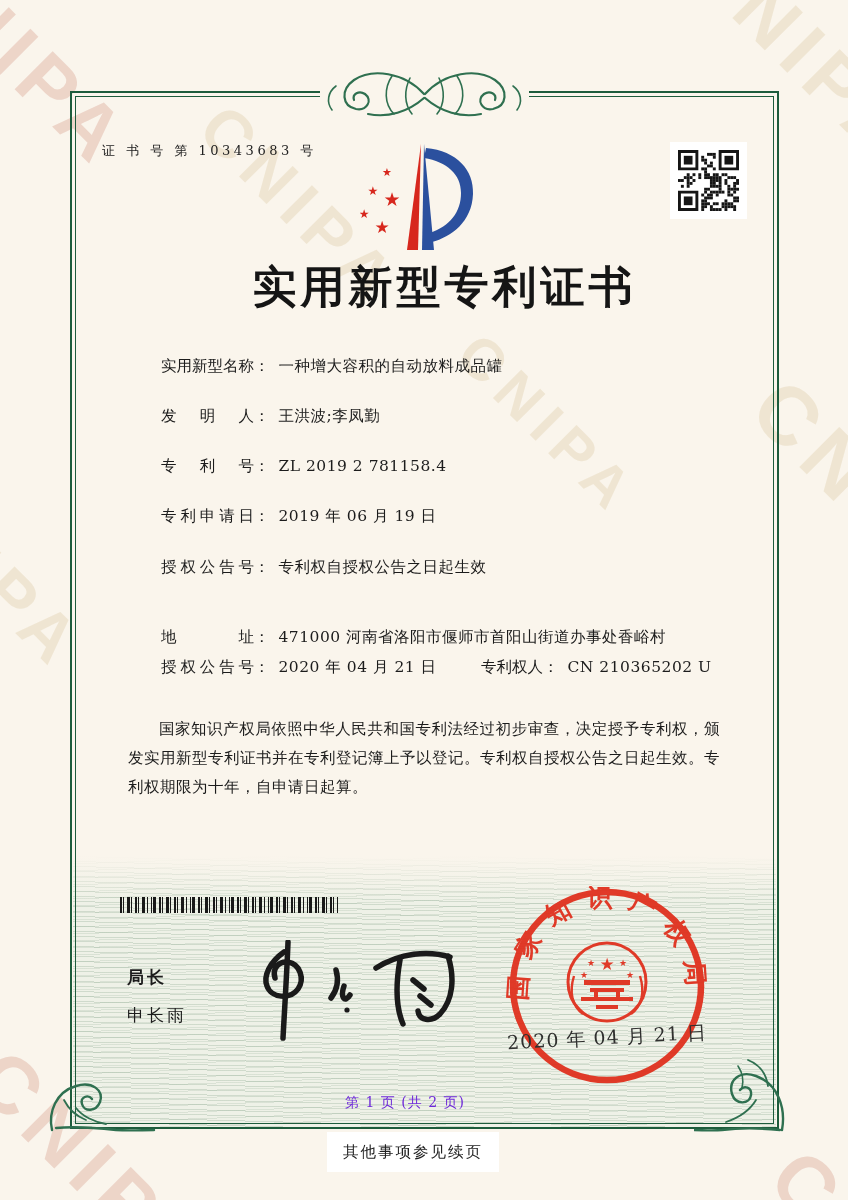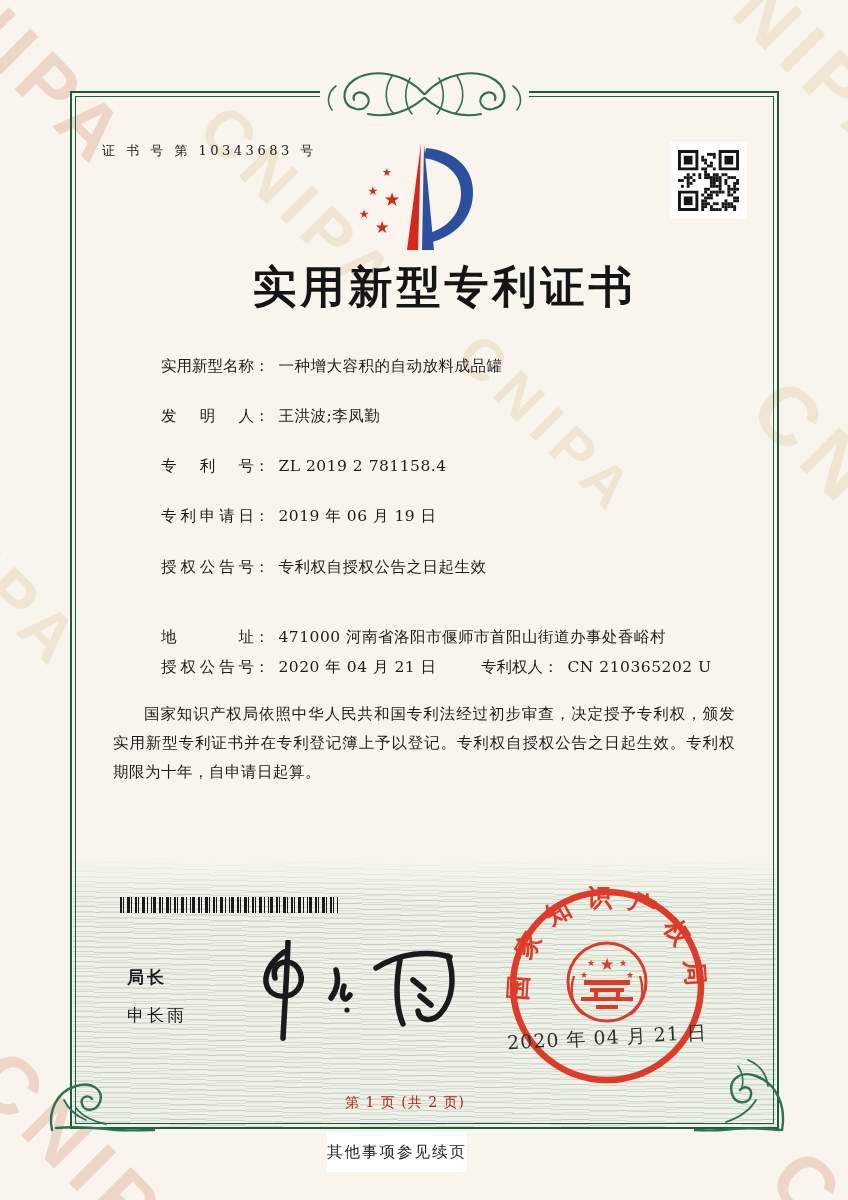--- a/index.html
+++ b/index.html
@@ -47,40 +47,40 @@
       display:flex;align-items:center;justify-content:center;}
   .title{position:absolute;left:70px;top:258px;width:709px;text-align:center;
     font-size:44px;font-weight:700;letter-spacing:4px;color:#151515;padding-left:20px;}
   .frow{position:absolute;left:119px;height:24px;font-size:15.5px;white-space:nowrap;margin-left:42px;}
   .flabel{display:inline-block;width:93px;text-align:justify;text-align-last:justify;vertical-align:bottom;}
   .fcolon{margin-right:9px;}
   .fvalue{letter-spacing:0.5px;}
   .fcol2{position:absolute;left:320px;top:0;white-space:nowrap;}
   .paras{position:absolute;left:112px;top:699px;width:624px;font-size:15.5px;
     line-height:29px;text-align:justify;letter-spacing:0.5px;}
-  .paras p{margin:1px;text-indent:2em;}
+  .paras p{margin:16px;text-indent:2em;}
   .barcode{position:absolute;left:120px;top:897px;width:218px;height:16px;
     background:repeating-linear-gradient(90deg,
       #191919 0 2px, rgba(0,0,0,0) 2px 3px,
       #191919 3px 4px, rgba(0,0,0,0) 4px 7px,
       #191919 7px 10px, rgba(0,0,0,0) 10px 11px,
       #191919 11px 12px, rgba(0,0,0,0) 12px 15px,
       #191919 15px 17px, rgba(0,0,0,0) 17px 18px,
       #191919 18px 19px, rgba(0,0,0,0) 19px 22px,
       #191919 22px 25px, rgba(0,0,0,0) 25px 27px,
       #191919 27px 28px, rgba(0,0,0,0) 28px 31px,
       #191919 31px 32px, rgba(0,0,0,0) 32px 33px,
       #191919 33px 36px, rgba(0,0,0,0) 36px 39px);}
   .sig-title{position:absolute;left:127px;top:966px;font-size:17px;letter-spacing:3px;font-weight:bold;}
   .sig-name{position:absolute;left:127px;top:1004px;font-size:17px;letter-spacing:3px;font-family:Liberation Serif, serif;}
   .signature{position:absolute;left:250px;top:940px;}
   .seal{position:absolute;left:505px;top:886px;}
   .page-indicator{position:absolute;left:70px;top:1094px;width:670px;text-align:center;
-    font-size:14px;letter-spacing:1px;color:#b91c1c;}
-  .note-box{position:absolute;left:327px;top:1132px;width:140px;height:40px;background:#fff;
+    font-size:14px;letter-spacing:1px;color:#6d28d9;}
+  .note-box{position:absolute;left:327px;top:1132px;width:172px;height:40px;background:#fff;
     z-index:4;display:flex;align-items:center;justify-content:center;
     font-size:15.5px;letter-spacing:2px;color:#222;}
 </style>
 </head>
 <body>
 
 <div class="page">
 
   <div id="wm-layer">
       <span class="wm" style="left: 15px; top: 52px; font-size: 78px; color: rgba(226, 186, 172, 0.55);">CNIPA</span>

